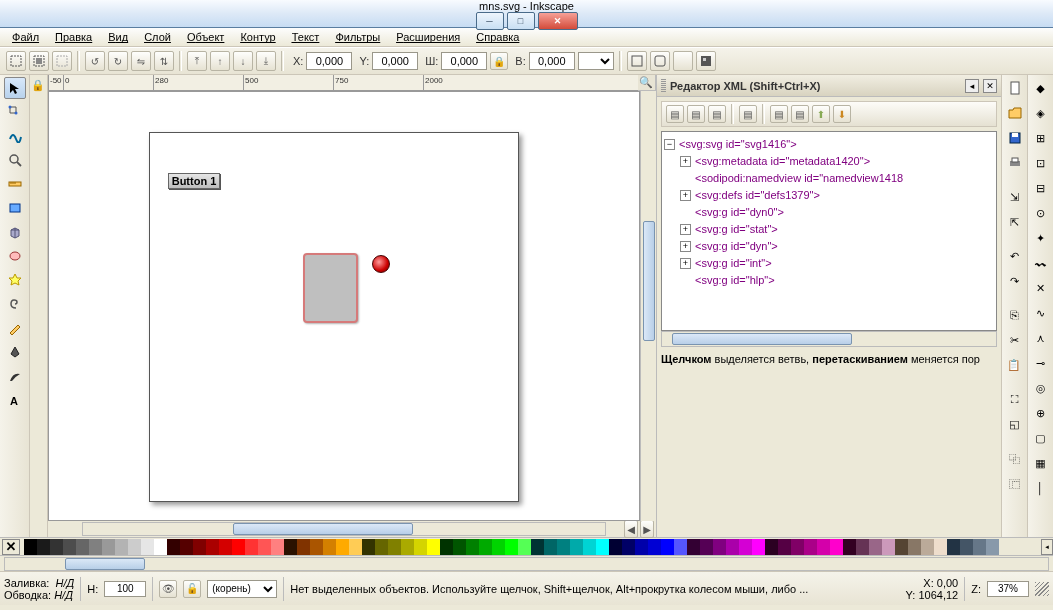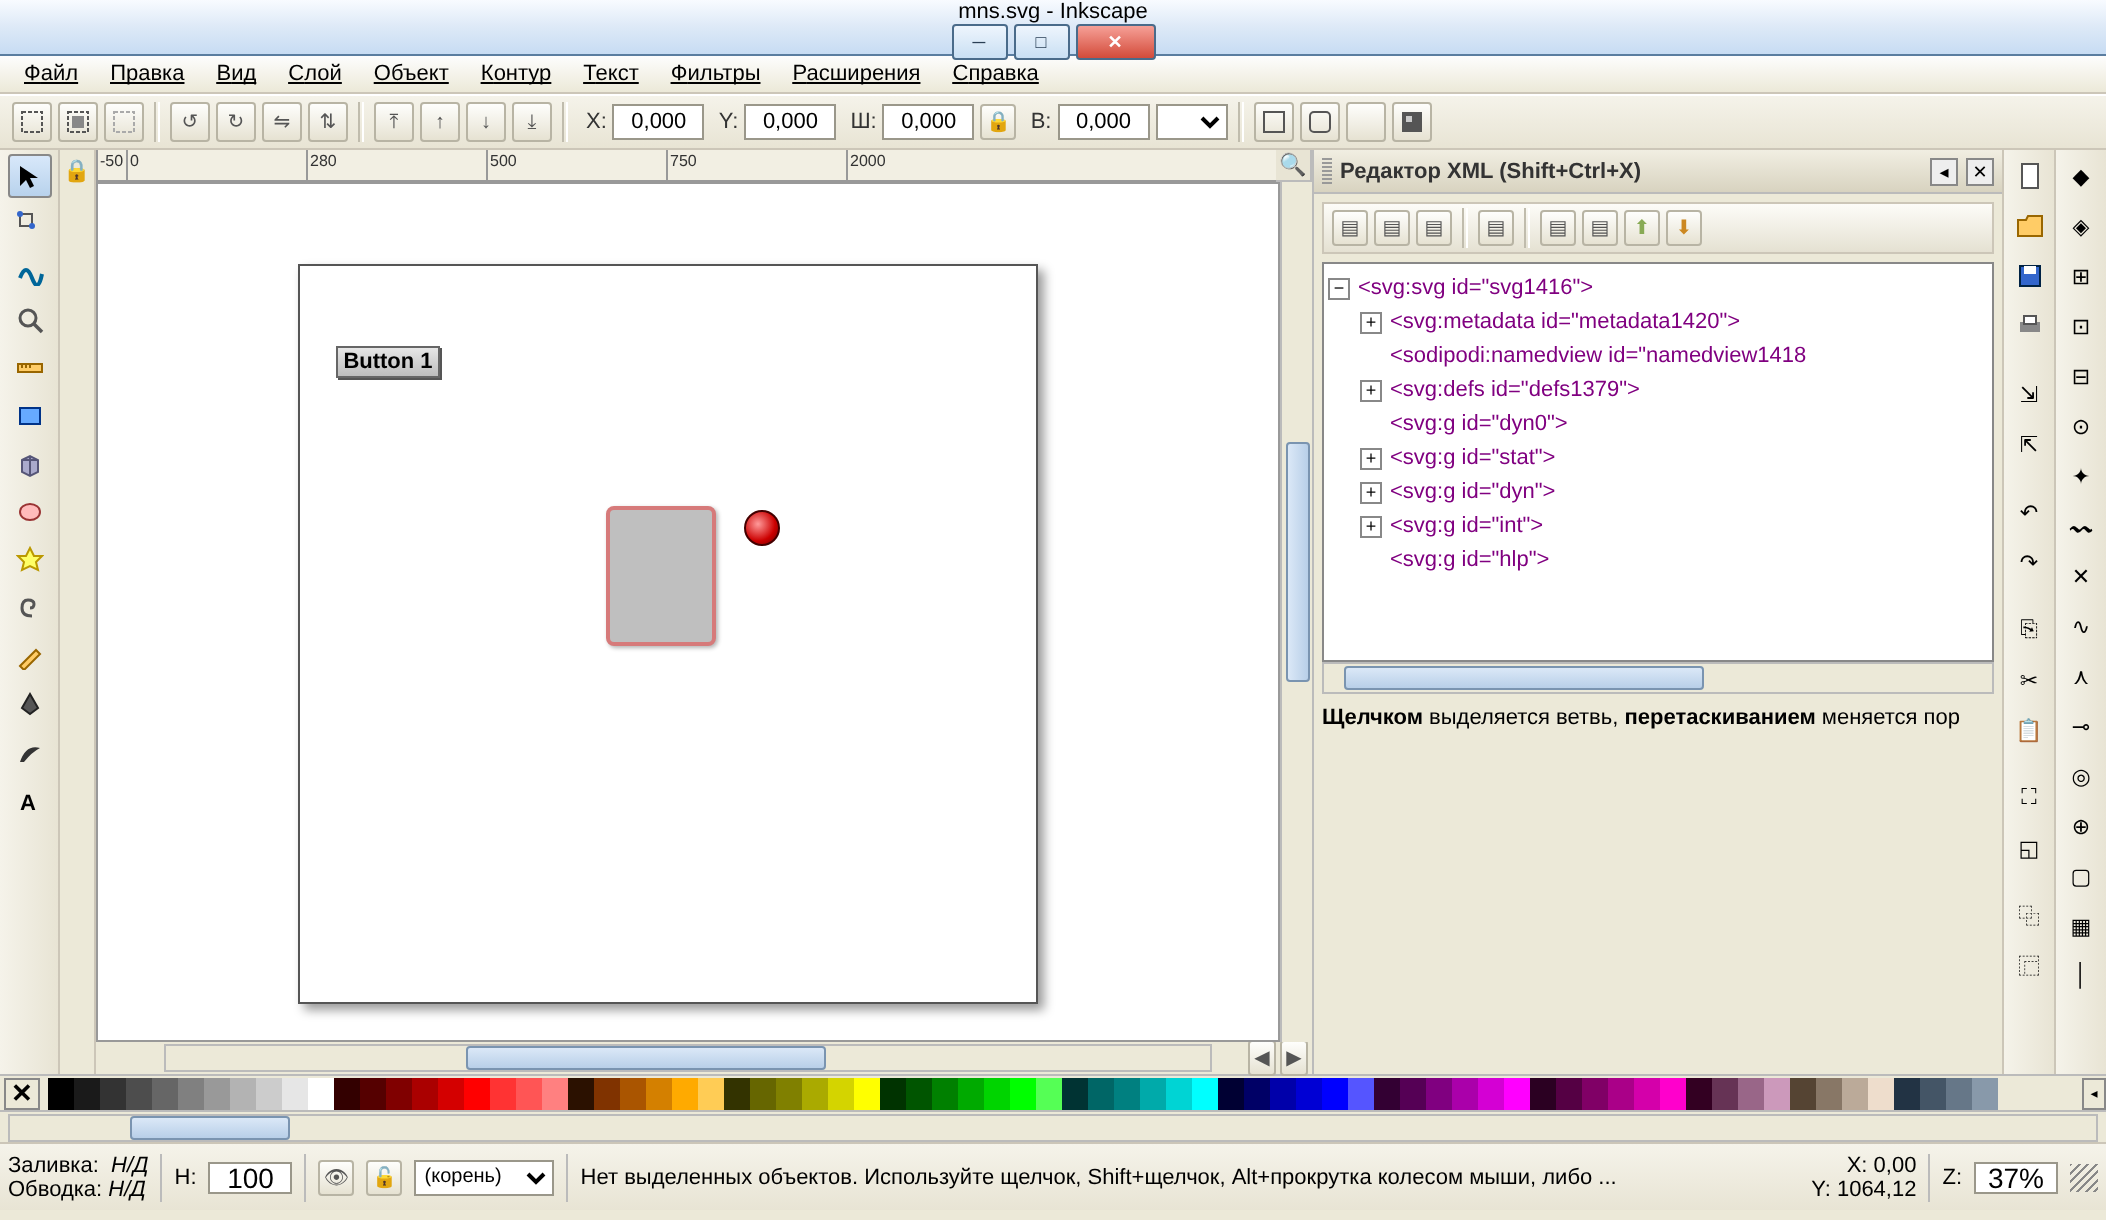--- a/index.html
+++ b/index.html
@@ -77,21 +77,21 @@
 .palx { width:18px; height:16px; display:flex; align-items:center; justify-content:center; font-size:13px; font-weight:bold; border:1px solid #888; margin-left:2px; cursor:pointer; }
 .palette { flex:1; height:16px; display:flex; overflow:hidden; margin:0 4px; }
 .swatch { width:13px; height:16px; cursor:pointer; flex-shrink:0; }
 .palmenu { width:12px; height:16px; border:1px solid #888; cursor:pointer; display:flex; align-items:center; justify-content:center; font-size:7px; }
 
 
 .botscroll { height:16px; display:flex; align-items:center; border-top:1px solid #bbb; }
 .statusbar { height:34px; background:linear-gradient(#f5f3ea,#e8e4d4); border-top:1px solid #ccc6b8; display:flex; align-items:center; padding:0 4px; gap:6px; font-size:10px; }
 .statusbar .grp { display:flex; flex-direction:column; line-height:12px; }
 .statusbar .sep { width:1px; height:24px; background:#bbb; }
-.statusbar input { width:42px; height:16px; border:1px solid #9a978a; font-size:14px; text-align:center; }
+.statusbar input { width:42px; height:16px; border:1px solid #9a978a; font-size:10px; text-align:center; }
 .statusbar select { height:18px; border:1px solid #9a978a; font-size:10px; background:#fff; }
 .statusbar .msg { flex:1; white-space:nowrap; overflow:hidden; text-overflow:ellipsis; }
 .statusbar .coords { text-align:right; font-family: monospace; }
 
 
 svg { pointer-events:none; }
 </style>
 </head>
 <body>
 

